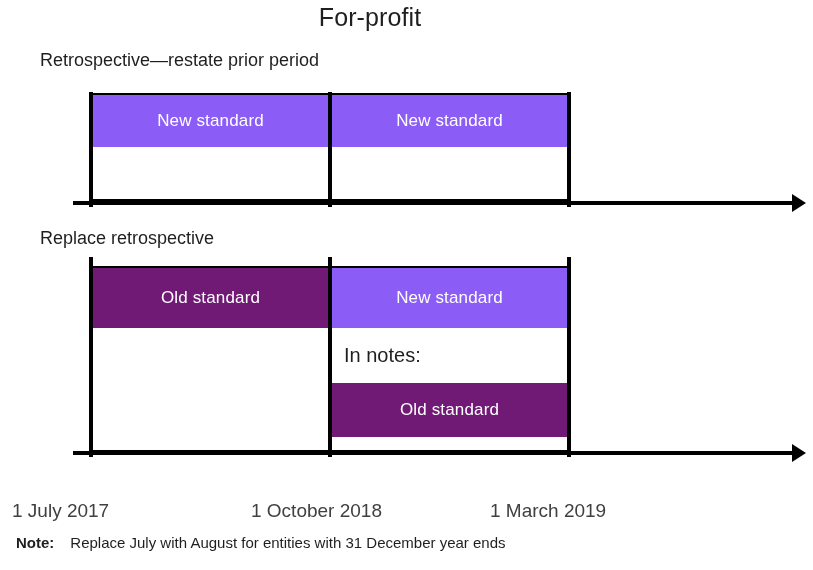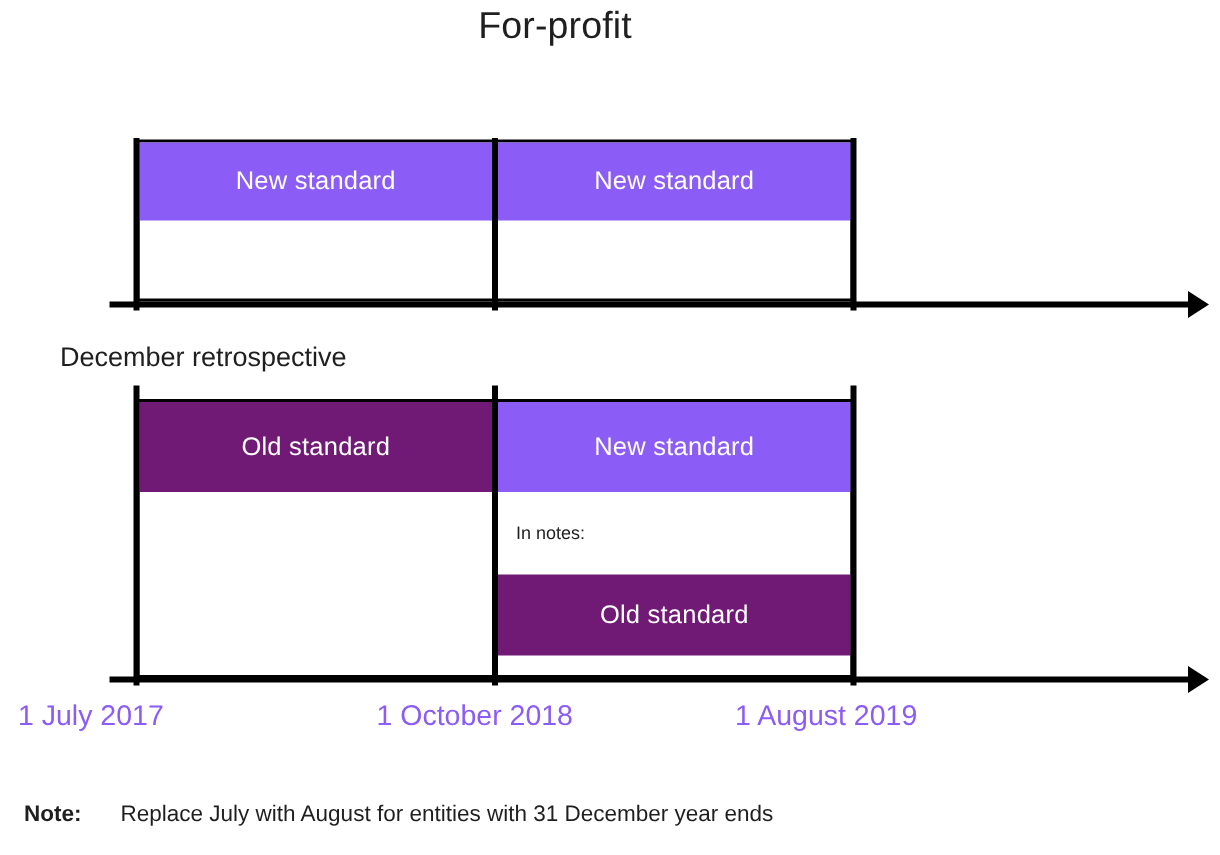--- a/index.html
+++ b/index.html
@@ -113,92 +113,94 @@
 
   
   #bar-2-old   { left: 93px;  top: 268px; width: 235px; height: 60px; }
   #bar-2-new   { left: 332px; top: 268px; width: 235px; height: 60px; }
   #bar-2-notes-old { left: 332px; top: 383px; width: 235px; height: 54px; }
 
   
   #in-notes-label {
     left: 344px;
     top: 344px;
-    font-size: 12px;
+    font-size: 20px;
     color: #1f1f1f;
     line-height: 22px;
     white-space: nowrap;
   }
 
   
   .date-label {
     font-size: 19px;
-    color: #8b5cf6;
+    color: #404040;
     line-height: 24px;
     white-space: nowrap;
+    margin-top: 33px;
   }
   #date-2017 { left: 12px;  top: 466px; }
   #date-2018 { left: 251px; top: 466px; }
   #date-2019 { left: 490px; top: 466px; }
 
   
   #footnote {
     left: 16px;
     top: 533px;
     font-size: 15px;
     color: #1f1f1f;
     line-height: 20px;
     white-space: nowrap;
   }
   #footnote-label {
     font-weight: 700;
-    margin-right: 26px;
+    margin-right: 16px;
   }
 </style>
 </head>
 <body>
 
 <div id="diagram-root">
 
   <div class="abs page-title">For-profit</div>
 
+  <div class="abs section-caption" id="caption-retrospective">Retrospective—restate prior period</div>
 
   <div class="abs period-frame" id="frame-1-left"></div>
   <div class="abs period-frame" id="frame-1-right"></div>
 
   <div class="abs std-bar new" id="bar-1-left">New standard</div>
   <div class="abs std-bar new" id="bar-1-right">New standard</div>
 
   <div class="abs tick-line" id="tick-1-2017"></div>
   <div class="abs tick-line" id="tick-1-2018"></div>
   <div class="abs tick-line" id="tick-1-2019"></div>
 
   <div class="abs axis-line" id="axis-1"></div>
   <div class="abs axis-arrow" id="arrow-1"></div>
 
-  <div class="abs section-caption" id="caption-modified">December retrospective</div>
+  <div class="abs section-caption" id="caption-modified">Replace retrospective</div>
 
   <div class="abs period-frame" id="frame-2-left"></div>
   <div class="abs period-frame" id="frame-2-right"></div>
 
   <div class="abs std-bar old" id="bar-2-old">Old standard</div>
   <div class="abs std-bar new" id="bar-2-new">New standard</div>
 
   <div class="abs" id="in-notes-label">In notes:</div>
 
   <div class="abs std-bar old" id="bar-2-notes-old">Old standard</div>
 
   <div class="abs tick-line" id="tick-2-2017"></div>
   <div class="abs tick-line" id="tick-2-2018"></div>
   <div class="abs tick-line" id="tick-2-2019"></div>
 
   <div class="abs axis-line" id="axis-2"></div>
   <div class="abs axis-arrow" id="arrow-2"></div>
 
   <div class="abs date-label" id="date-2017">1 July 2017</div>
   <div class="abs date-label" id="date-2018">1 October 2018</div>
-  <div class="abs date-label" id="date-2019">1 August 2019</div>
+  <div class="abs date-label" id="date-2019">1 March 2019</div>
 
   <div class="abs" id="footnote">
     <span id="footnote-label">Note:</span><span>Replace July with August for entities with 31 December year ends</span>
   </div>
 
 </div>
 
 </body></html>

